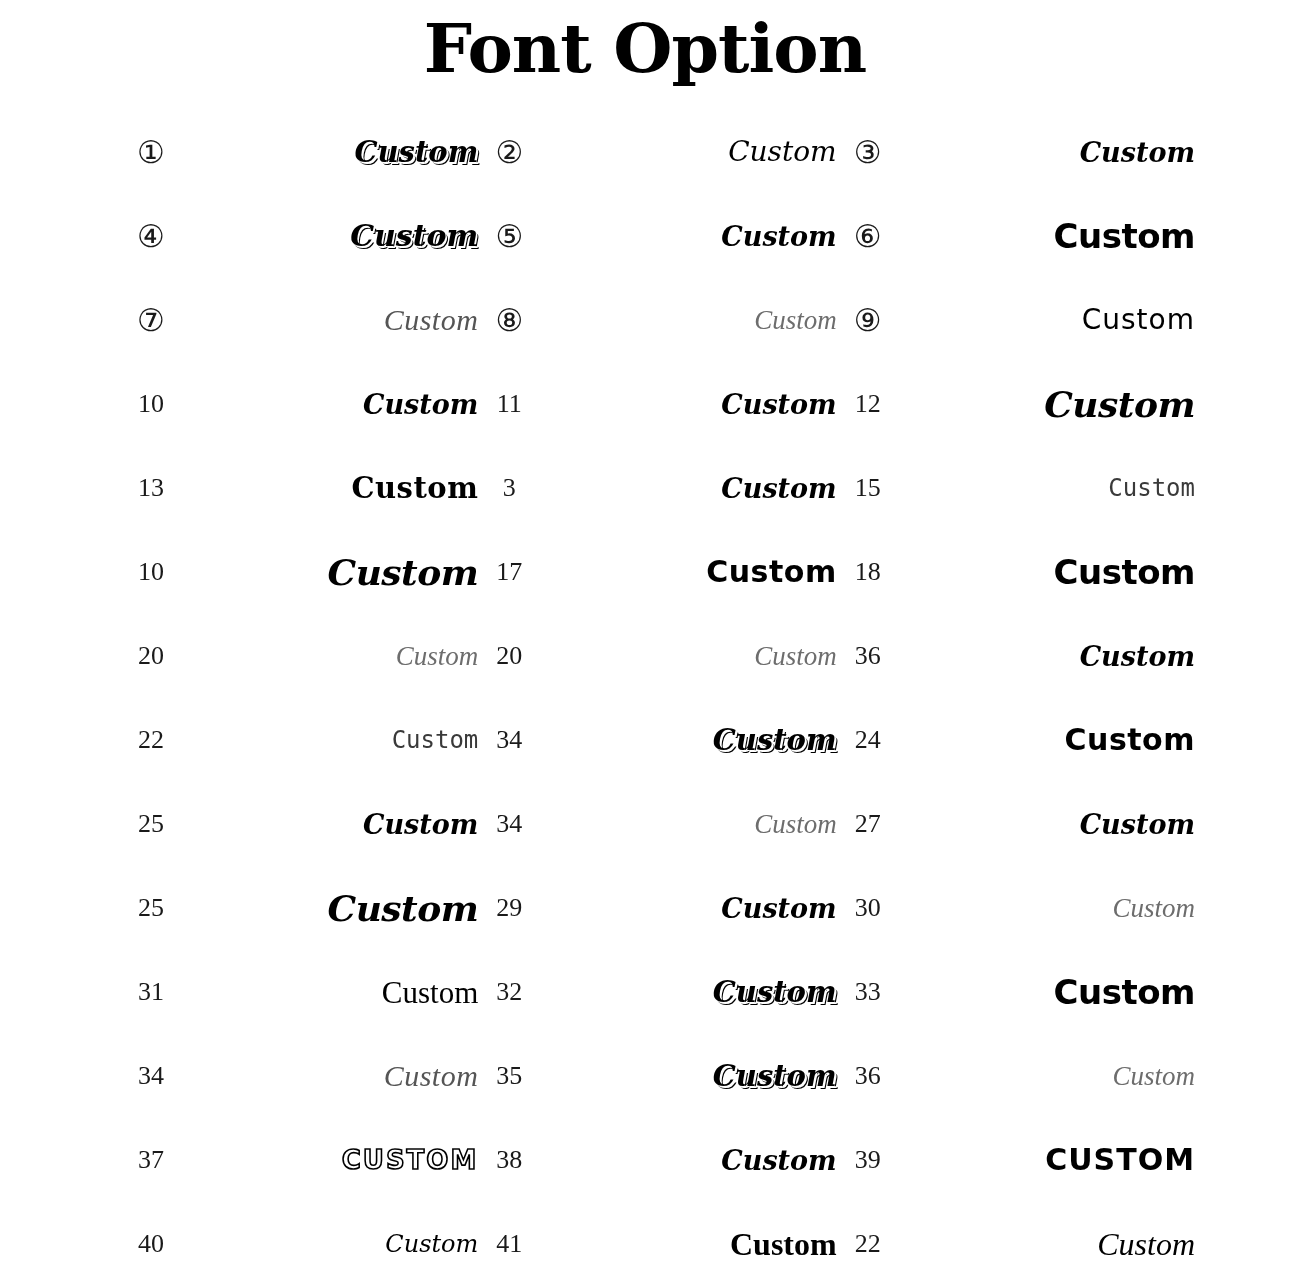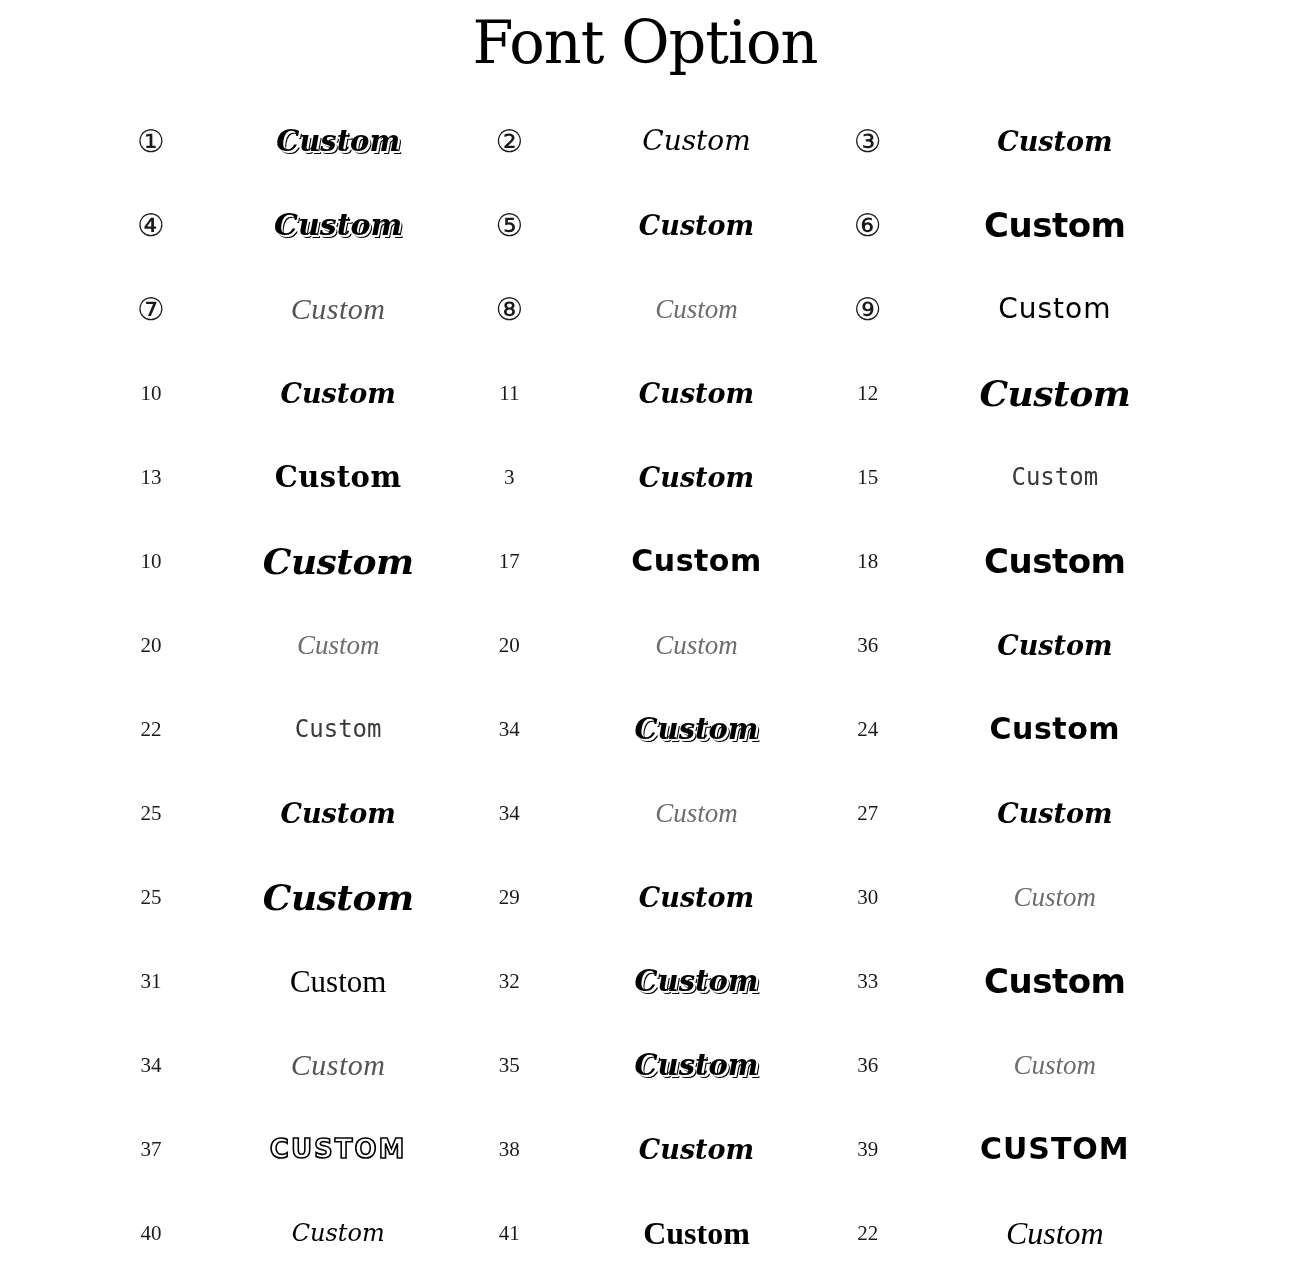--- a/index.html
+++ b/index.html
@@ -17,55 +17,55 @@
   .page {
     position: relative;
     width: 1290px;
     height: 1281px;
     box-sizing: border-box;
     padding: 0;
   }
   .title {
     text-align: center;
     font-family: "DejaVu Serif", serif;
-    font-weight: normal;
-    font-size: 59px;
+    font-weight: bold;
+    font-size: 68px;
     letter-spacing: -1px;
     margin: 8px 0 22px 0;
     color: #000;
   }
   .grid {
     display: grid;
     grid-template-columns: repeat(3, 1fr);
     grid-auto-rows: 84px;
     column-gap: 0px;
     row-gap: 0px;
     padding: 0 95px 0 120px;
     box-sizing: border-box;
   }
   .cell {
     display: flex;
     align-items: center;
     gap: 10px;
   }
   .num {
     font-family: "Liberation Serif", serif;
-    font-size: 21px;
+    font-size: 26px;
     color: #1a1a1a;
     width: 62px;
     text-align: center;
     flex: 0 0 62px;
     line-height: 1;
   }
   .num.circled {
     font-size: 31px;
   }
   .sample {
     flex: 1 1 auto;
-    text-align: center;
+    text-align: right;
     white-space: nowrap;
     line-height: 1;
     color: #000;
     padding-left: 6px;
   }
 
   
   .s-script-bold { font-family: "DejaVu Serif", serif; font-style: italic; font-weight: bold; font-size: 27px; }
   .s-script-light { font-family: "DejaVu Serif", serif; font-style: italic; font-weight: normal; font-size: 28px; }
   .s-sans { font-family: "DejaVu Sans", sans-serif; font-weight: normal; font-size: 28px; letter-spacing: 1px; }

